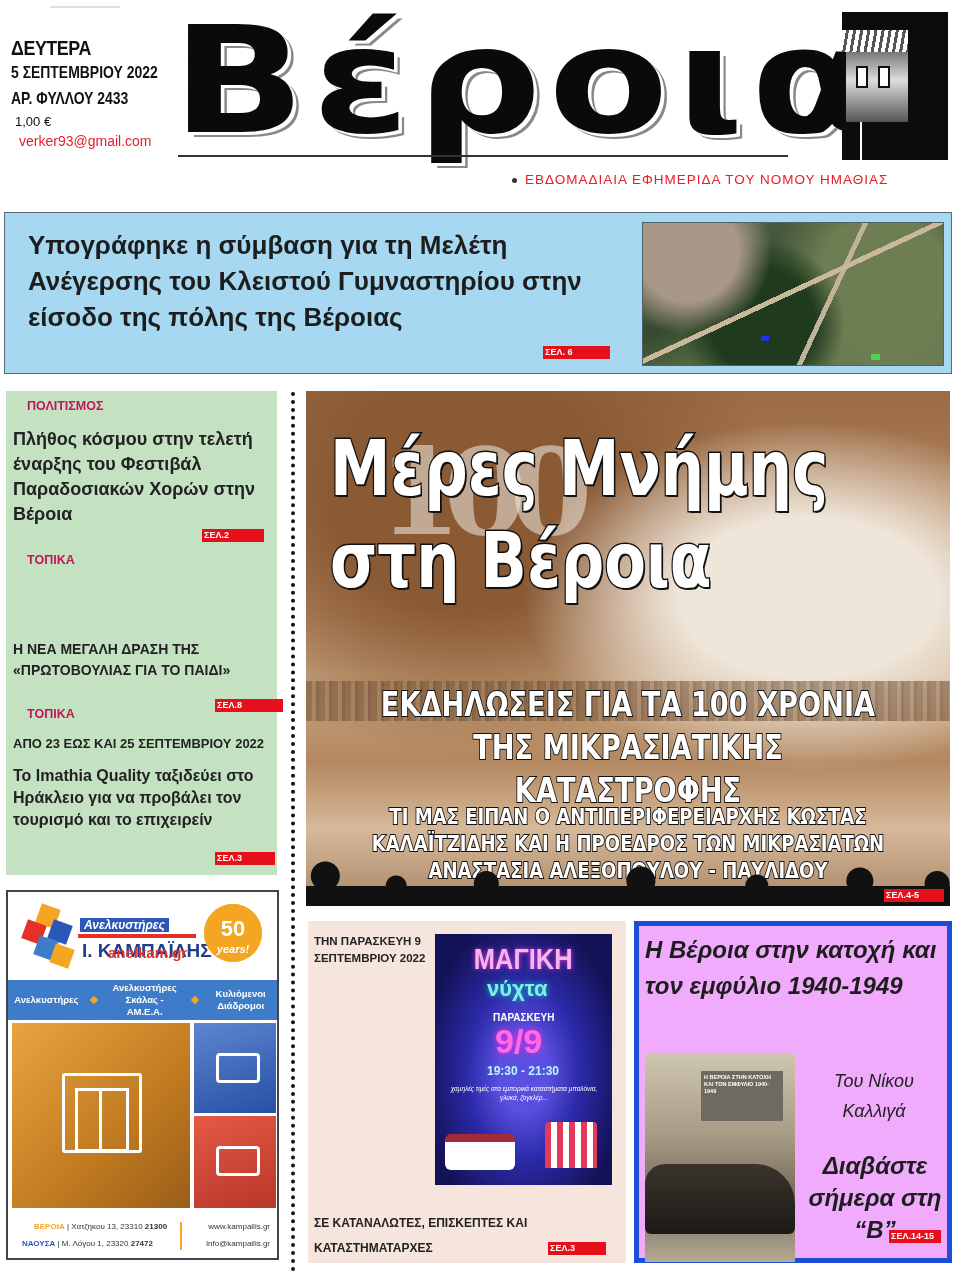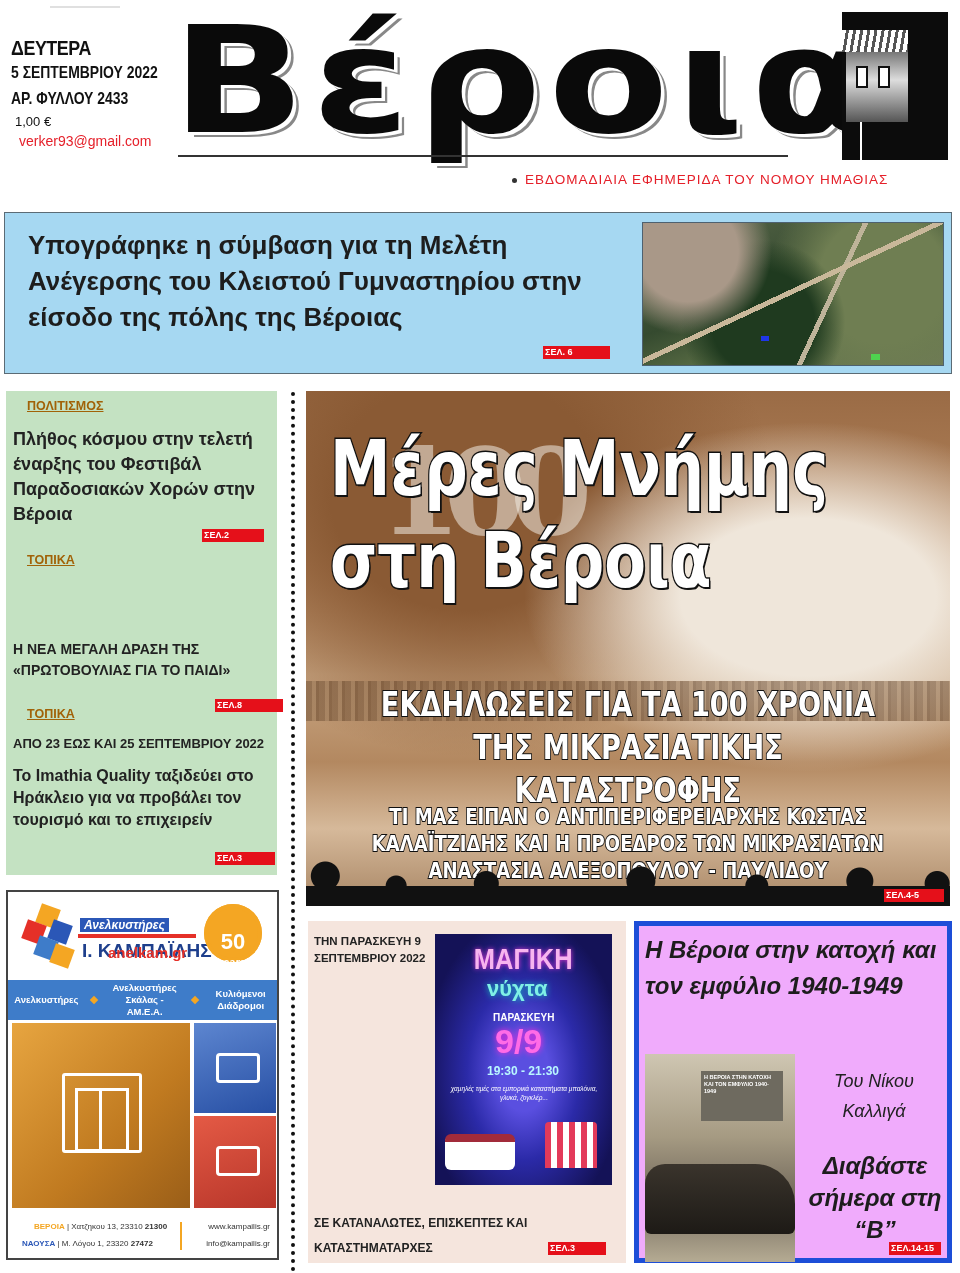--- a/index.html
+++ b/index.html
@@ -39,21 +39,21 @@
        linear-gradient(115deg, transparent 0 60%, #bfb49a 60% 61.5%, transparent 61.5%),
        radial-gradient(circle at 15% 20%, #a99888 0 18%, transparent 30%),
        radial-gradient(circle at 40% 70%, #1f3a1f 0 25%, transparent 40%),
        radial-gradient(circle at 80% 40%, #6f7e52 0 25%, transparent 45%),
        linear-gradient(160deg, #58674a, #354a2f 45%, #5f7248 70%, #6e7a55); }
   .top-banner .map .dot-blue { position:absolute; left: 118px; top: 113px; width: 8px; height: 5px; background:#1f36e8; }
   .top-banner .map .dot-green { position:absolute; left: 228px; top: 131px; width: 9px; height: 6px; background:#4fd24f; }
 
   
   .left-col { position: absolute; left: 6px; top: 391px; width: 271px; height: 484px; background: #c4e2c2; }
-  .section-label { position: absolute; font-size: 12.5px; font-weight: bold; color: #a16207; text-decoration: underline; }
+  .section-label { position: absolute; font-size: 12.5px; font-weight: bold; color: #be185d; }
   .lc-head1 { position: absolute; left: 7px; top: 36px; width: 262px; font-size: 18px; font-weight: bold; line-height: 25px; color: #222; }
   .lc-quote { position: absolute; left: 7px; top: 195px; font-size: 22px; font-weight: bold; color: #222; white-space: nowrap; }
   .lc-sub { position: absolute; left: 7px; top: 248px; font-size: 14px; font-weight: bold; line-height: 21px; color: #222; }
   .lc-date { position: absolute; left: 7px; top: 345px; font-size: 13px; font-weight: bold; color: #222; white-space: nowrap; }
   .lc-head3 { position: absolute; left: 7px; top: 374px; width: 262px; font-size: 16px; font-weight: bold; line-height: 22px; color: #222; }
 
   .dotted-sep { position: absolute; left: 291px; top: 392px; width: 4px; height: 880px; border-left: 4px dotted #111; }
 
   
   .hero { position: absolute; left: 306px; top: 391px; width: 644px; height: 515px; overflow: hidden;
@@ -85,21 +85,21 @@
   
   .ad { position: absolute; left: 6px; top: 890px; width: 273px; height: 370px; border: 2px solid #444; background: #fff; overflow:hidden; }
   .ad .cubes { position:absolute; left: 16px; top: 14px; width: 52px; height: 56px; }
   .ad .cube { position:absolute; width: 20px; height: 20px; transform: rotate(20deg); }
   .ad .ad-sub { position:absolute; left: 72px; top: 26px; font-size: 12px; font-weight:bold; font-style: italic; color:#fff; background: #2b57b7; padding: 0 4px; }
   .ad .ad-redline { position:absolute; left: 70px; top: 42px; width: 118px; height: 4px; background:#e53028; }
   .ad .ad-name { position:absolute; left: 74px; top: 48px; font-size: 19px; font-weight: bold; color:#1e3f8c; white-space:nowrap; }
   .ad .ad-web { position:absolute; left: 100px; top: 52px; font-size: 15px; font-weight: bold; color:#e53028; }
   .ad .ad-badge { position:absolute; left: 196px; top: 12px; width: 58px; height: 58px; border-radius: 50%; background:#f4a623; color:#fff; text-align:center; font-weight:bold;
        box-shadow: 0 0 0 4px #f4a623 inset; }
-  .ad .ad-badge .n { display:block; font-size: 22px; line-height: 28px; margin-top: 24px; }
+  .ad .ad-badge .n { display:block; font-size: 22px; line-height: 28px; margin-top: 11px; }
   .ad .ad-badge .y { display:block; font-size: 11px; font-style: italic; line-height: 12px; }
   .ad .ad-bar { position:absolute; left: 0; top: 88px; width: 100%; height: 40px; background:#3e7cc9; display:flex; align-items:center; justify-content: space-around; }
   .ad .ad-bar span { color:#fff; font-size: 9.5px; font-weight:bold; text-align:center; line-height: 12px; }
   .ad .ad-bar .sep { width: 6px; height: 6px; background:#f4a623; transform: rotate(45deg); }
   .ad .ph-main { position:absolute; left: 4px; top: 131px; width: 178px; height: 185px; background: linear-gradient(135deg,#e7a540,#c07a20 60%,#9a5e18); }
   .ad .ph-main .door { position:absolute; left: 50px; top: 50px; width: 80px; height: 80px; border: 3px solid #fff; border-radius: 3px; }
   .ad .ph-main .door::before { content:""; position:absolute; left: 10px; top: 12px; width: 24px; height: 58px; border: 3px solid #fff; border-right:none; }
   .ad .ph-main .door::after { content:""; position:absolute; left: 34px; top: 12px; width: 24px; height: 58px; border: 3px solid #fff; }
   .ad .ph-esc { position:absolute; left: 186px; top: 131px; width: 82px; height: 90px; background: linear-gradient(160deg,#5d86d0,#274fa4); }
   .ad .ph-stair { position:absolute; left: 186px; top: 224px; width: 82px; height: 92px; background: linear-gradient(160deg,#e45a45,#b8362a); }
@@ -264,14 +264,14 @@
 </section>
 
 <section class="right-story">
   <h2 class="headline">Η Βέροια στην κατοχή και τον εμφύλιο 1940-1949</h2>
   <div class="book">
     <div class="label">Η ΒΕΡΟΙΑ ΣΤΗΝ ΚΑΤΟΧΗ ΚΑΙ ΤΟΝ ΕΜΦΥΛΙΟ 1940-1949</div>
     <div class="vehicle"></div>
   </div>
   <p class="author">Του Νίκου Καλλιγά</p>
   <p class="cta">Διαβάστε σήμερα στη “Β”</p>
-  <div class="sel" style="left:250px; top:316px; width:52px;">ΣΕΛ.14-15</div>
+  <div class="sel" style="left:250px; top:304px; width:52px;">ΣΕΛ.14-15</div>
 </section>
 
 </body></html>

